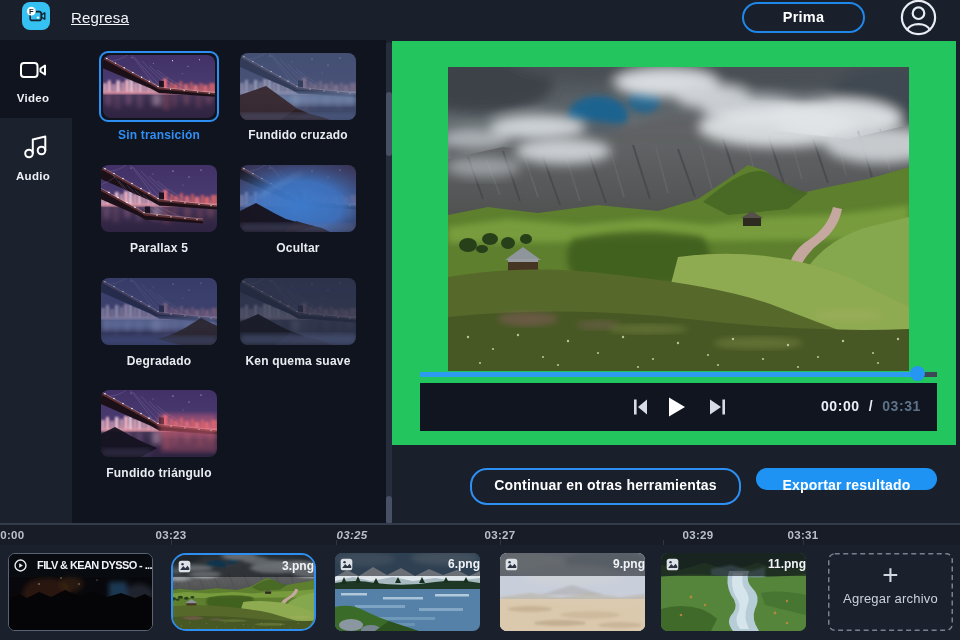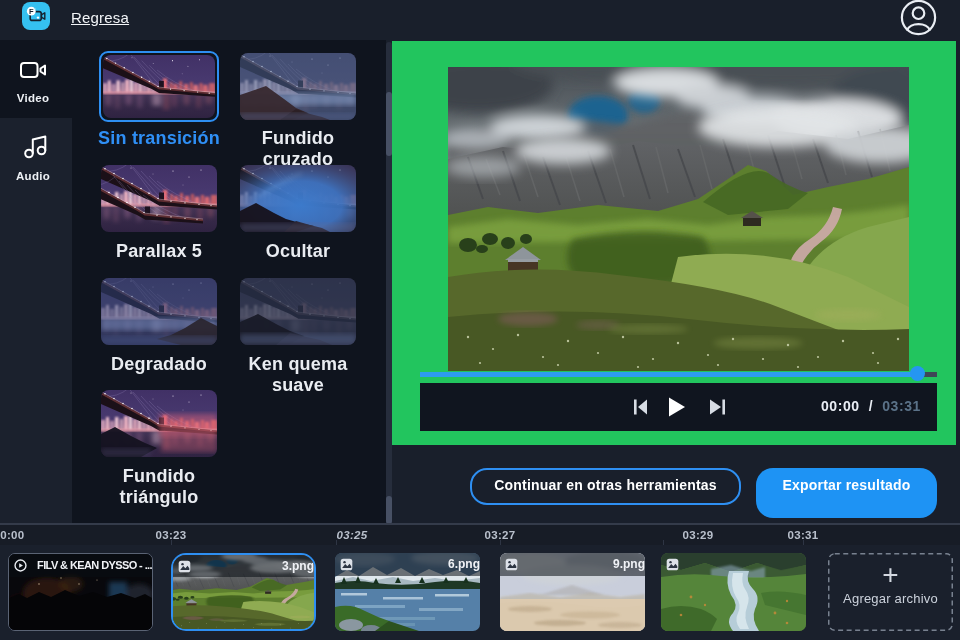--- a/index.html
+++ b/index.html
@@ -14,40 +14,40 @@
   #prima { position:absolute; left:742px; top:2px; width:123px; height:31px; border:2px solid #1f87e8; border-radius:16px; color:#fff; font-size:14.5px; font-weight:bold; text-align:center; line-height:27px; letter-spacing:0.2px; }
 
   
   #sidebar { position:absolute; left:0; top:40px; width:72px; height:485px; background:#1b212d; }
   #tab-video { position:absolute; left:0; top:40px; width:72px; height:78px; background:#0f141e; }
   .tablabel { position:absolute; width:72px; text-align:center; font-size:11.5px; font-weight:bold; color:#eef1f5; letter-spacing:0.3px; }
 
   
   #panel { position:absolute; left:72px; top:40px; width:314px; height:485px; background:#0f141e; }
   .th { position:absolute; width:116px; height:67px; border-radius:8px; overflow:hidden; }
-  .thlabel { position:absolute; width:146px; text-align:center; font-size:18px; font-weight:bold; color:#e9ecf1; letter-spacing:0.2px; }
+  .thlabel { position:absolute; width:146px; text-align:center; font-size:12px; font-weight:bold; color:#e9ecf1; letter-spacing:0.2px; }
   #th1wrap { position:absolute; left:27px; top:11px; width:120px; height:71px; border:2px solid #2e8ff2; border-radius:9px; }
 
   
   #vsb-track { position:absolute; left:386px; top:42px; width:6px; height:483px; background:#262d3c; border-radius:3px; }
   .vsb-thumb { position:absolute; left:386px; width:6px; background:#475064; border-radius:3px; }
 
   
   #preview { position:absolute; left:392px; top:41px; width:564px; height:404px; background:#22c55e; }
   #pimg { position:absolute; left:56px; top:26px; width:461px; height:304px; }
   #ptrack { position:absolute; left:28px; top:331px; width:517px; height:5px; background:#3f4756; }
   #pfill { position:absolute; left:28px; top:331px; width:497px; height:5px; background:#2d9cf0; }
   #pknob { position:absolute; left:518px; top:325px; width:15px; height:15px; border-radius:50%; background:#2596f2; }
   #controls { position:absolute; left:28px; top:342px; width:517px; height:48px; background:#10151f; }
   #ptime { position:absolute; right:16px; top:15px; font-size:14px; font-weight:bold; color:#e9edf4; letter-spacing:0.6px; }
   #ptime .dim { color:#5b7288; }
 
   
   #btn-continue { position:absolute; left:470px; top:468px; width:271px; height:37px; border:2px solid #2e8ff2; border-radius:17px; color:#fff; font-size:14px; font-weight:bold; text-align:center; line-height:30px; letter-spacing:0.2px; }
-  #btn-export { position:absolute; left:756px; top:468px; width:181px; height:50px; background:#1e93f4; border-radius:17px; color:#fff; font-size:14px; font-weight:bold; text-align:center; line-height:34px; letter-spacing:0.2px; }
+  #btn-export { position:absolute; left:756px; top:468px; width:181px; height:22px; background:#1e93f4; border-radius:17px; color:#fff; font-size:14px; font-weight:bold; text-align:center; line-height:34px; letter-spacing:0.2px; }
 
   
   #ruler { position:absolute; left:0; top:525px; width:960px; height:20px; background:#171c26; }
   .rlabel { position:absolute; top:4px; font-size:11.5px; font-weight:bold; color:#b9c0cc; letter-spacing:0.3px; transform:translateX(-50%); }
   .rtick { position:absolute; top:15px; width:1px; height:5px; background:#2e3544; }
   #clips { position:absolute; left:0; top:545px; width:960px; height:95px; background:#1a202c; }
   .clip { position:absolute; top:8px; width:145px; height:78px; border-radius:7px; overflow:hidden; }
   .chead { position:absolute; left:0; top:0; width:100%; height:23px; background:rgba(10,14,20,0.55); color:#f0f2f6; font-size:12px; font-weight:bold; line-height:23px; white-space:nowrap; overflow:hidden;text-align:right; }
   .cicon { position:absolute; left:5px; top:5px; width:13px; height:13px; }
   #addfile { position:absolute; left:828px; top:553px; width:125px; height:78px; color:#ccd2dc; text-align:center; }
@@ -161,20 +161,21 @@
     <svg width="28" height="28" viewBox="0 0 28 28">
       <rect x="8.2" y="9.6" width="11" height="8.8" rx="2" fill="none" stroke="#15222f" stroke-width="1.6"></rect>
       <path d="M19.6 12.6 L22.8 10.8 L22.8 17.2 L19.6 15.4 Z" fill="none" stroke="#15222f" stroke-width="1.4" stroke-linejoin="round"></path>
       <circle cx="9.3" cy="9.2" r="4.4" fill="#ffffff"></circle>
       <text x="9.3" y="12" font-size="7.5" font-weight="bold" fill="#15222f" text-anchor="middle" font-family="Liberation Sans,sans-serif">F</text>
       <circle cx="16" cy="15.6" r="1.2" fill="#ffffff"></circle>
       <circle cx="13" cy="6.8" r="0.8" fill="#7adef8"></circle>
     </svg>
   </div>
   <div id="regresa">Regresa</div>
+  <div id="prima">Prima</div>
   <svg class="abs" style="left:899px;top:-1px;" width="39" height="39" viewBox="0 0 39 39">
     <circle cx="19.5" cy="18.5" r="16.6" fill="none" stroke="#e9edf3" stroke-width="2.2"></circle>
     <circle cx="19.5" cy="14.2" r="5.8" fill="none" stroke="#e9edf3" stroke-width="2.2"></circle>
     <path d="M8 31.5 C10.5 23 28.5 23 31 31.5" fill="none" stroke="#e9edf3" stroke-width="2.2"></path>
   </svg>
 
   <div id="sidebar"></div>
   <div id="tab-video"></div>
   <svg class="abs" style="left:20px;top:61px;" width="27" height="21" viewBox="0 0 27 21">
     <rect x="1" y="2" width="16.5" height="14" rx="3" fill="none" stroke="#fff" stroke-width="2"></rect>
@@ -559,20 +560,21 @@
         <path d="M100 40 Q120 36 145 42 L145 62 Q120 56 104 52 Z" fill="#467631"></path>
         <g fill="#cc8a3a" opacity="0.8">
             <circle cx="30" cy="44" r="1.4"></circle>
             <circle cx="44" cy="52" r="1.2"></circle>
             <circle cx="114" cy="60" r="1.4"></circle>
             <circle cx="126" cy="48" r="1.2"></circle>
             <circle cx="20" cy="62" r="1.3"></circle>
             <circle cx="126" cy="70" r="1.3"></circle>
           </g>
       </svg>
+      <div class="chead">11.png</div>
       <svg class="cicon" viewBox="0 0 15 15">
         <rect x="0.8" y="0.8" width="13.4" height="13.4" rx="3" fill="#dde1e8"></rect>
         <path d="M2.5 11.5 L6 7 L8.5 9.5 L11 6.5 L13 9.5 L13 11.5 Z" fill="#2c3442"></path>
         <circle cx="5.2" cy="4.8" r="1.4" fill="#2c3442"></circle>
       </svg>
     </div>
   </div>
   <div id="addfile">
     <svg width="125" height="78" viewBox="0 0 125 78" style="position:absolute;left:0;top:0;">
       <rect x="0.75" y="0.75" width="123.5" height="76.5" rx="6" fill="none" stroke="#78818f" stroke-width="1.5" stroke-dasharray="5 3.5"></rect>

